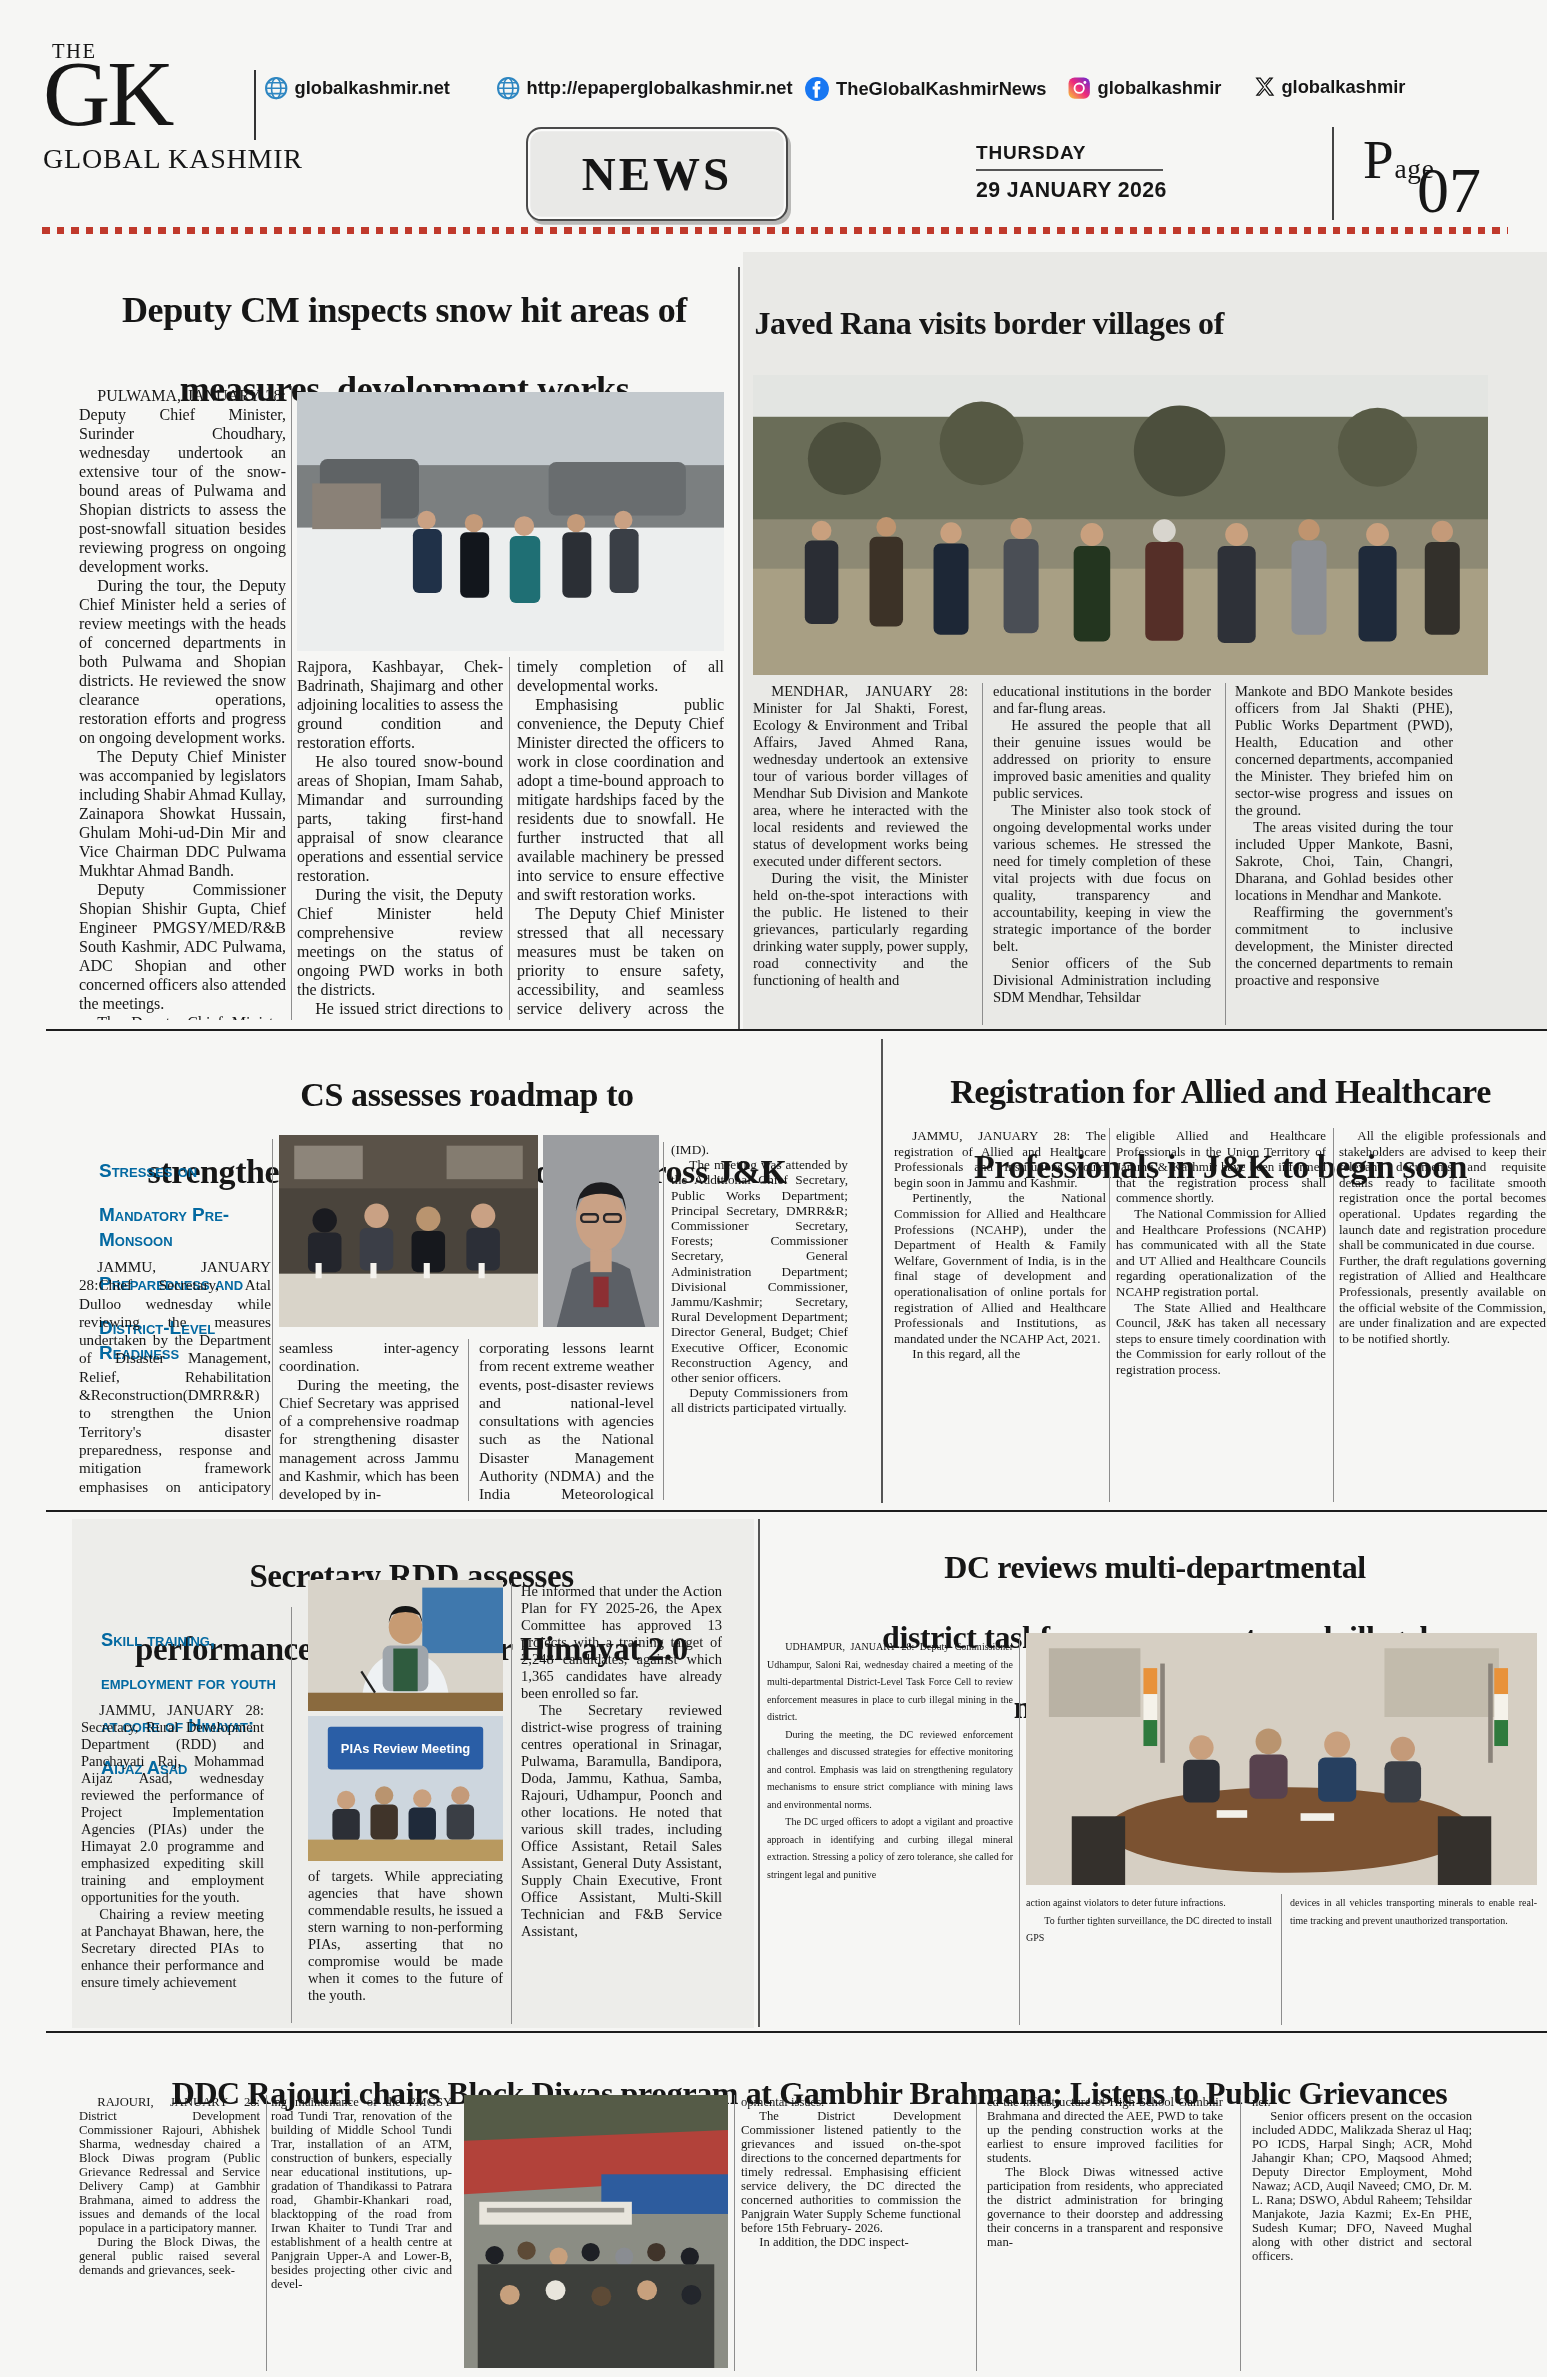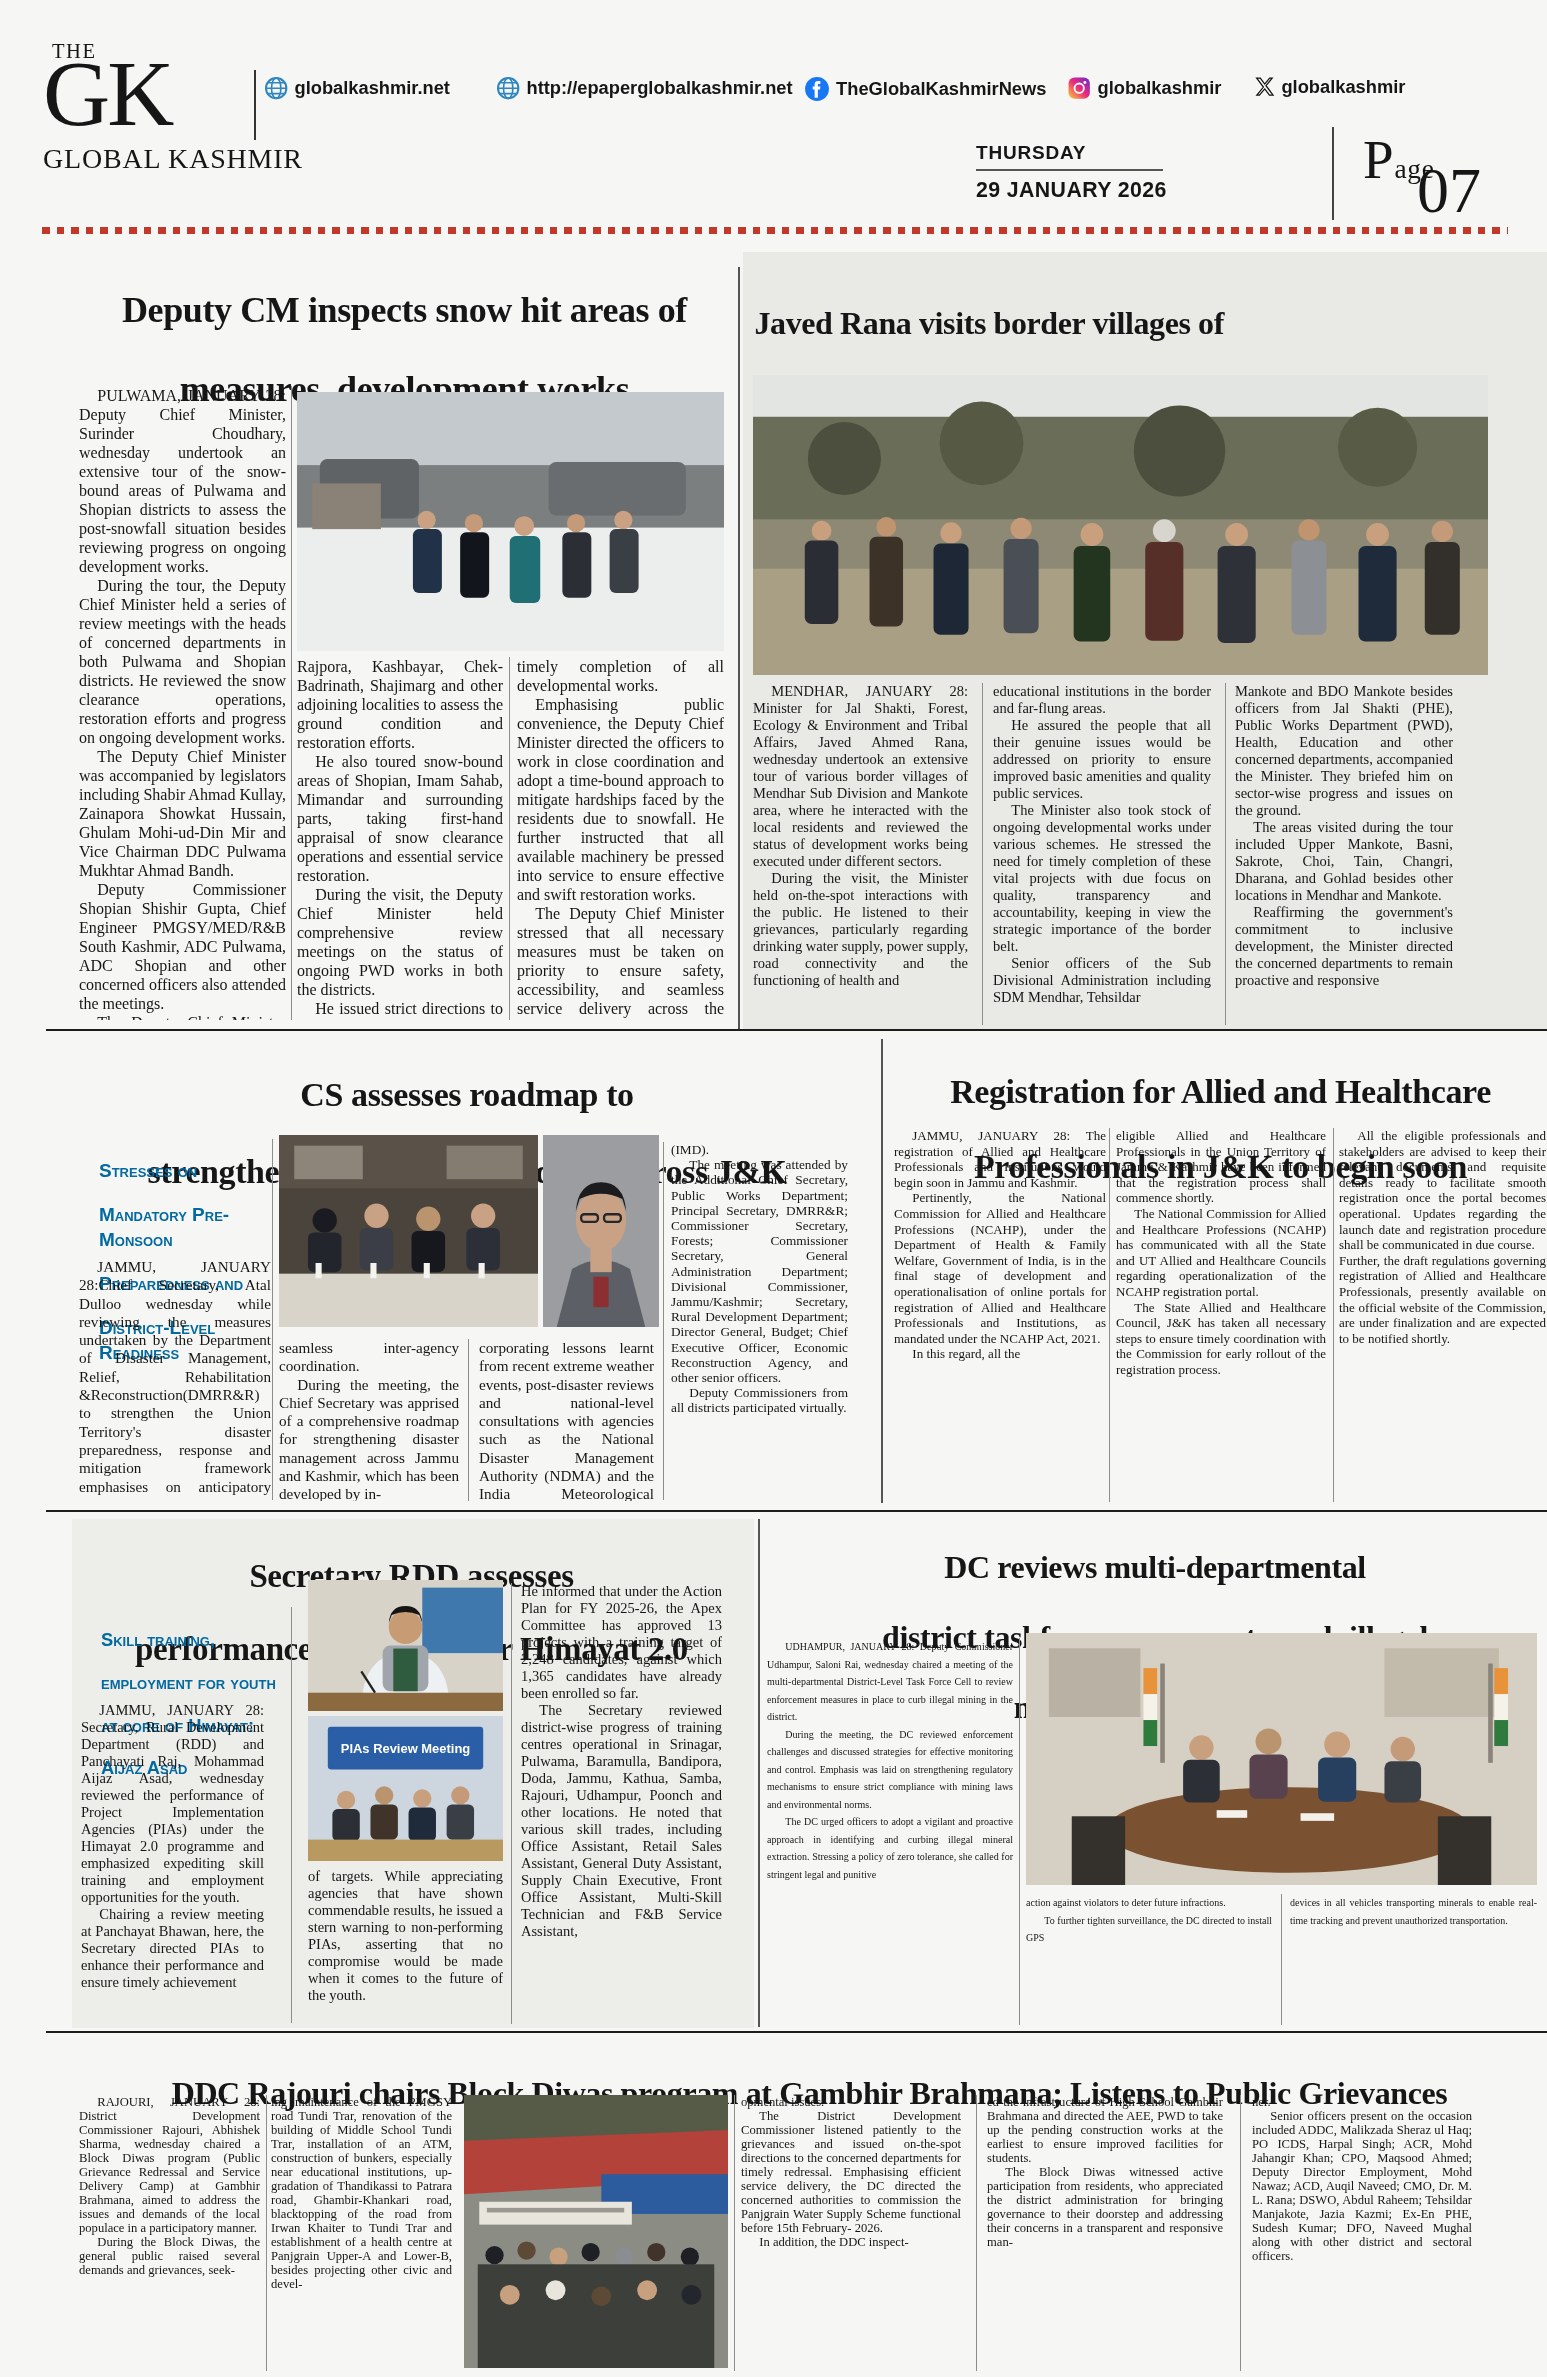--- a/index.html
+++ b/index.html
@@ -119,20 +119,23 @@
   </div>
   <div class="abs soc" style="left:1254px;top:76px;">
     <span>
       <svg width="21.3" height="21.3" viewBox="0 0 24 24">
           <path d="M3 2.5l7.6 10L3.2 21.5h2.9l6-7 5.3 7h4.1l-8-10.6 7-8.4h-2.9l-5.5 6.6-5-6.6H3z" fill="none" stroke="#111" stroke-width="1.4"></path>
         </svg>
     </span>
     <span>globalkashmir</span>
   </div>
 
+  <div class="abs news-box" style="left:526px;top:127px;width:258px;height:90px;">
+    <span>NEWS</span>
+  </div>
 
   <div class="abs" style="left:976px;top:142px;">
     <div class="day">THURSDAY</div>
     <div class="day-rule"></div>
     <div class="date">29 JANUARY 2026</div>
   </div>
 
   <div class="abs" style="left:1332px;top:127px;width:1.5px;height:93px;background:#444;"></div>
   <div class="abs page-label" style="left:1363px;top:128px;">Page</div>
   <div class="abs page-num" style="left:1417px;top:159px;">07</div>

